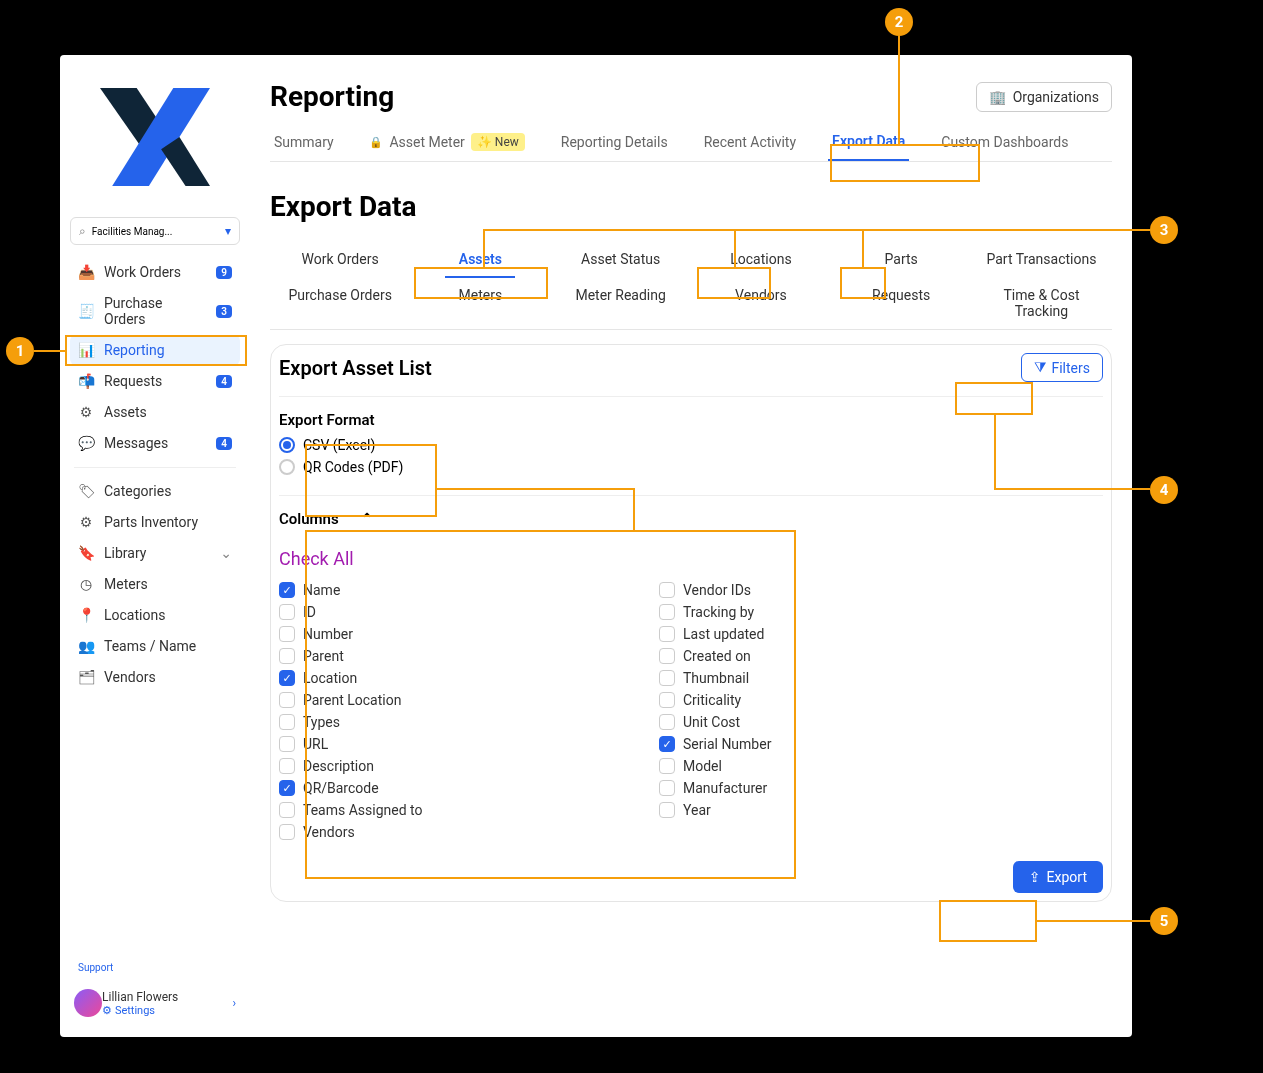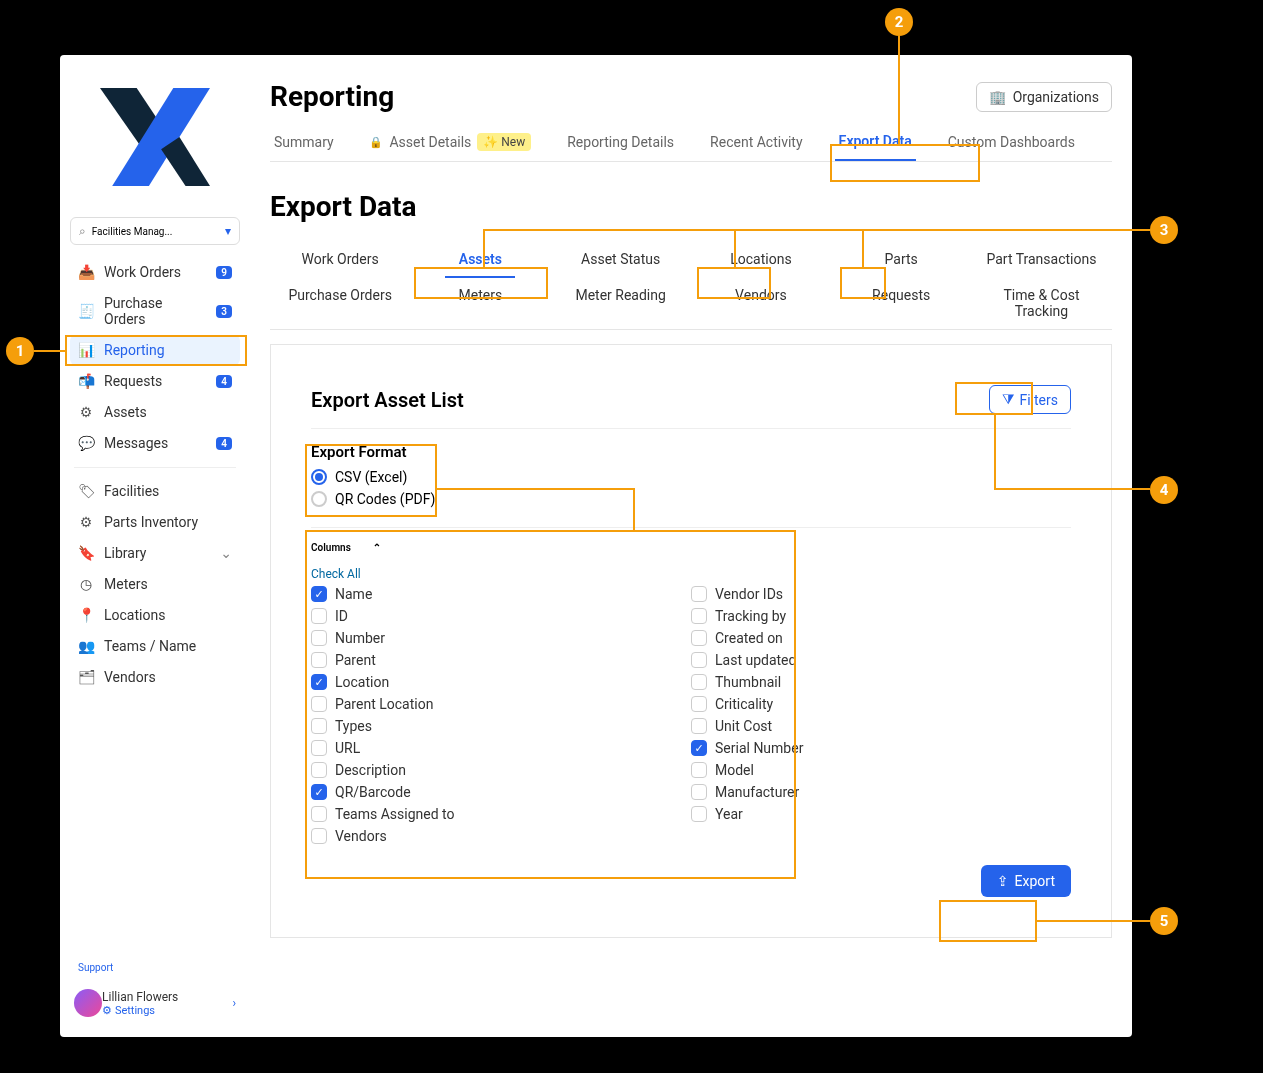--- a/index.html
+++ b/index.html
@@ -31,33 +31,33 @@
 .tabs{display:flex;gap:28px;border-bottom:1px solid #e5e5e5;margin-bottom:28px}
 .tab{padding:0 4px 10px;font-size:14px;color:#666;cursor:pointer;white-space:nowrap;display:flex;align-items:center;gap:6px}
 .tab.active{color:#2563eb;font-weight:600;border-bottom:2px solid #2563eb}
 .lock{color:#2563eb;font-size:11px}
 .new-badge{background:#fef08a;color:#444;font-size:12px;padding:2px 6px;border-radius:4px;display:flex;align-items:center;gap:3px}
 .section-title{font-size:28px;font-weight:700;margin-bottom:18px}
 .subtabs{display:flex;flex-wrap:wrap;border-bottom:1px solid #e5e5e5;margin-bottom:14px}
 .subtab{width:16.66%;text-align:center;padding:10px 4px;font-size:14px;color:#333;cursor:pointer}
 .subtab.active{color:#2563eb;font-weight:600;position:relative}
 .subtab.active::after{content:"";position:absolute;bottom:-1px;left:25%;width:50%;height:2px;background:#2563eb}
-.card{border:1px solid #e5e5e5;border-radius:0;padding:40px}
+.card{border:1px solid #e5e5e5;border-radius:16px;padding:8px}
 .card-hdr{display:flex;justify-content:space-between;align-items:center;padding-bottom:14px;border-bottom:1px solid #eee}
 .card-title{font-size:20px;font-weight:600}
 .filters-btn{border:1px solid #2563eb;color:#2563eb;background:#fff;border-radius:6px;padding:5px 12px;font-size:14px;cursor:pointer;display:flex;align-items:center;gap:5px}
 .fmt{padding:14px 0;border-bottom:1px solid #eee}
 .fmt-title{font-size:15px;font-weight:600;margin-bottom:8px}
 .radio-row{display:flex;align-items:center;gap:8px;margin-bottom:6px;font-size:14px}
 .radio{width:16px;height:16px;border:2px solid #ccc;border-radius:50%;display:inline-flex;align-items:center;justify-content:center}
 .radio.on{border-color:#2563eb}
 .radio.on::after{content:"";width:8px;height:8px;background:#2563eb;border-radius:50%}
 .cols{padding-top:14px}
-.cols-hdr{font-size:10px;font-weight:600;display:flex;align-items:center;gap:22px;margin-bottom:10px}
-.check-all{color:#0369a1;font-size:12px;cursor:pointer;margin-bottom:2px;display:inline-block}
+.cols-hdr{font-size:15px;font-weight:600;display:flex;align-items:center;gap:22px;margin-bottom:20px}
+.check-all{color:#a21caf;font-size:18px;cursor:pointer;margin-bottom:10px;display:inline-block}
 .col-grid{display:flex;gap:40px}
 .col-list{flex:0 0 340px}
 .chk-row{display:flex;align-items:center;gap:8px;font-size:14px;padding:3px 0;color:#333}
 .chk{width:16px;height:16px;border:1.5px solid #ccc;border-radius:4px;display:inline-flex;align-items:center;justify-content:center;color:#fff;font-size:11px}
 .chk.on{background:#2563eb;border-color:#2563eb}
 .export-btn{margin-top:18px;margin-left:auto;display:flex;align-items:center;gap:6px;background:#2563eb;color:#fff;border:none;border-radius:6px;padding:8px 16px;font-size:14px;cursor:pointer;float:right}
 .callout{position:absolute;width:28px;height:28px;background:#f59e0b;border-radius:50%;color:#fff;font-weight:700;display:flex;align-items:center;justify-content:center;font-size:15px;z-index:20}
 .hl{position:absolute;border:2px solid #f59e0b;z-index:15;pointer-events:none}
 .line{position:absolute;background:#f59e0b;z-index:14}
 </style>
@@ -105,21 +105,21 @@
         <div class="nav-item">
           <span class="icon">💬</span>
           <span>Messages</span>
           <span class="badge">4</span>
         </div>
       </div>
     <div class="divider"></div>
     <div id="nav2">
         <div class="nav-item">
           <span class="icon">🏷</span>
-          <span>Facilities</span>
+          <span>Categories</span>
         </div>
         <div class="nav-item">
           <span class="icon">⚙</span>
           <span>Parts Inventory</span>
         </div>
         <div class="nav-item">
           <span class="icon">🔖</span>
           <span>Library</span>
           <span style="margin-left:auto;color:#888">⌄</span>
         </div>
@@ -162,21 +162,21 @@
           <span style="color:#2563eb">🏢</span>
           <span>Organizations</span>
         </button>
     </div>
     <div class="tabs" id="tabs">
         <div class="tab">
           <span>Summary</span>
         </div>
         <div class="tab">
           <span class="lock">🔒</span>
-          <span>Asset Details</span>
+          <span>Asset Meter</span>
           <span class="new-badge"><span>✨</span>New</span>
         </div>
         <div class="tab">
           <span>Reporting Details</span>
         </div>
         <div class="tab">
           <span>Recent Activity</span>
         </div>
         <div class="tab active">
           <span>Export Data</span>
@@ -283,25 +283,25 @@
               <div class="chk-row">
                 <span class="chk"></span>
                 <span>Vendor IDs</span>
               </div>
               <div class="chk-row">
                 <span class="chk"></span>
                 <span>Tracking by</span>
               </div>
               <div class="chk-row">
                 <span class="chk"></span>
+                <span>Last updated</span>
+              </div>
+              <div class="chk-row">
+                <span class="chk"></span>
                 <span>Created on</span>
-              </div>
-              <div class="chk-row">
-                <span class="chk"></span>
-                <span>Last updated</span>
               </div>
               <div class="chk-row">
                 <span class="chk"></span>
                 <span>Thumbnail</span>
               </div>
               <div class="chk-row">
                 <span class="chk"></span>
                 <span>Criticality</span>
               </div>
               <div class="chk-row">

